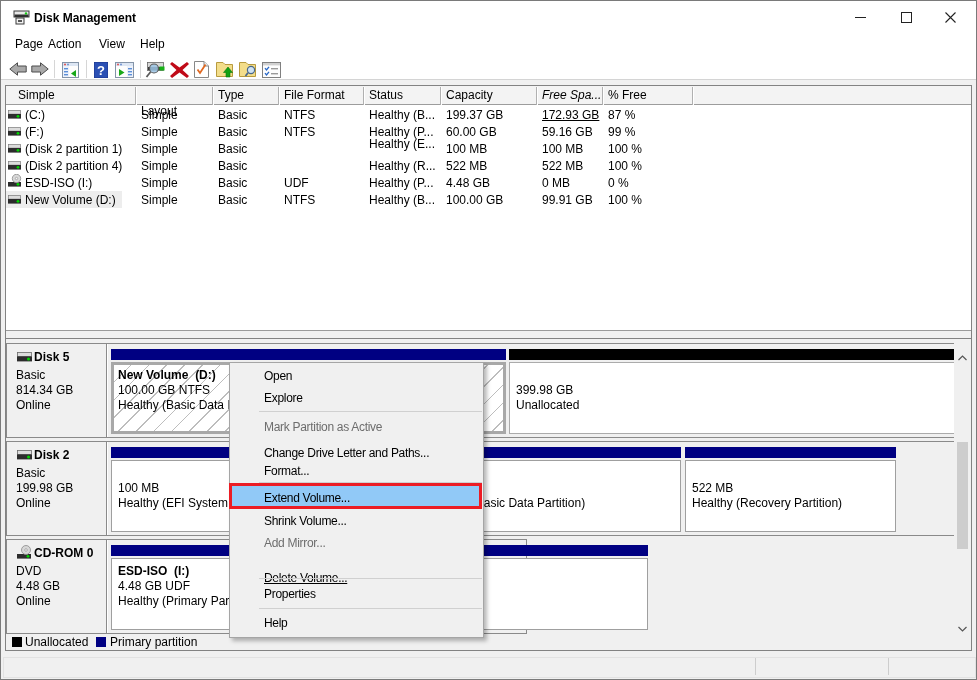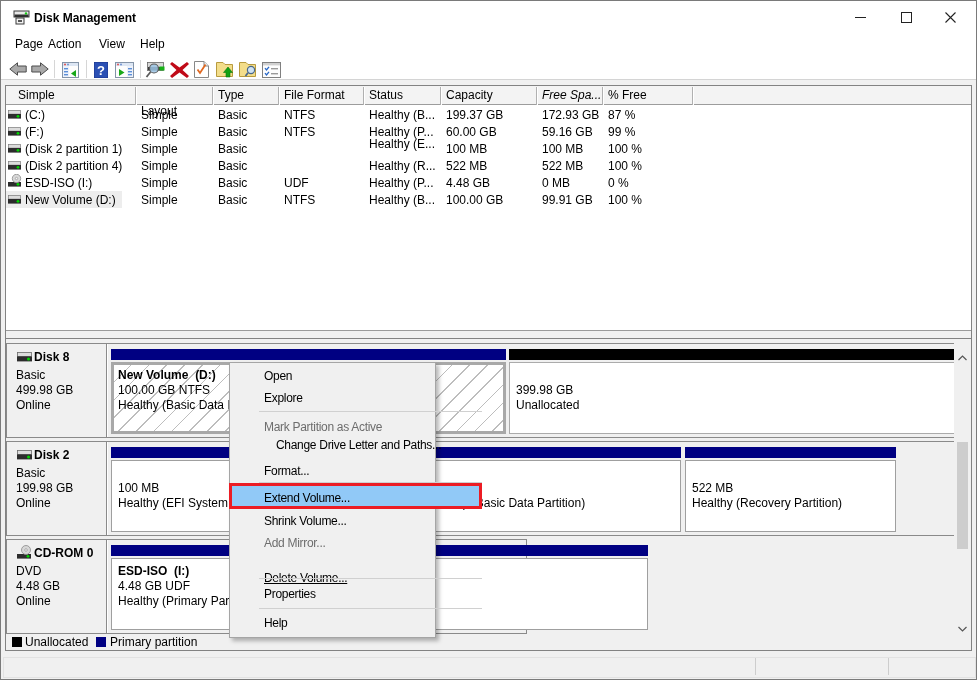--- a/index.html
+++ b/index.html
@@ -154,21 +154,21 @@
         <rect x="0.5" y="0.5" width="12" height="3.6" fill="#dcdcdc" stroke="#7a7a7a" stroke-width="0.7"></rect>
         <rect x="0" y="4" width="13" height="4.6" fill="#2c2c2c"></rect>
         <circle cx="10" cy="6.3" r="1.4" fill="#00d400"></circle>
       </svg>
     <div class="t ctr c1" style="top:28.5px;">(C:)</div>
       <div class="t ctr c2" style="top:28.5px;">Simple</div>
       <div class="t ctr c3" style="top:28.5px;">Basic</div>
       <div class="t ctr c4" style="top:28.5px;">NTFS</div>
       <div class="t ctr c5" style="top:28.5px;">Healthy (B...</div>
       <div class="t ctr c6" style="top:28.5px;">199.37 GB</div>
-      <div class="t ctr c7" style="top:28.5px;">172.93 GB</div>
+      <div class="t ctr c7" style="top:28.5px;text-decoration:underline;">172.93 GB</div>
       <div class="t ctr c8" style="top:28.5px;">87 %</div>
     <svg class="abs" style="left:2px;top:41px" width="13" height="9" viewBox="0 0 13 9">
         <rect x="0.5" y="0.5" width="12" height="3.6" fill="#dcdcdc" stroke="#7a7a7a" stroke-width="0.7"></rect>
         <rect x="0" y="4" width="13" height="4.6" fill="#2c2c2c"></rect>
         <circle cx="10" cy="6.3" r="1.4" fill="#00d400"></circle>
       </svg>
     <div class="t ctr c1" style="top:45.5px;">(F:)</div>
       <div class="t ctr c2" style="top:45.5px;">Simple</div>
       <div class="t ctr c3" style="top:45.5px;">Basic</div>
       <div class="t ctr c4" style="top:45.5px;">NTFS</div>
@@ -232,23 +232,23 @@
 
     <div class="abs" id="graph" style="left:-1px;top:252px;width:967px;height:312px;background:#f0f0f0;border-top:1px solid #828282;"></div>
     <div id="graphrows"></div>
 
     <div class="diskrow" style="top:257px;width:950px;">
       <svg class="abs" style="left:10px;top:8px" width="15" height="10" viewBox="0 0 15 10">
           <rect x="0.5" y="0.5" width="14" height="4" fill="#dcdcdc" stroke="#6a6a6a" stroke-width="0.8"></rect>
           <rect x="0" y="4.4" width="15" height="5" fill="#2c2c2c"></rect>
           <circle cx="11.5" cy="6.9" r="1.5" fill="#00d400"></circle>
         </svg>
-      <div class="lt1">Disk 8</div>
+      <div class="lt1">Disk 5</div>
       <div class="lt2">Basic</div>
-      <div class="lt3">499.98 GB</div>
+      <div class="lt3">814.34 GB</div>
       <div class="lt4">Online</div>
       <div class="lsep"></div>
       <div class="part" style="left:104px;width:395px;">
         <div class="pbar"></div>
         <div class="pbodysel"></div>
         <div class="pt1">New Volume&nbsp; (D:)</div>
         <div class="pt2">100.00 GB NTFS</div>
         <div class="pt3">Healthy (Basic Data Partition)</div>
       </div>
       <div class="part" style="left:502px;width:447px;">
@@ -326,26 +326,26 @@
           <path d="M0.5 1 L4.5 5 L8.5 1" stroke="#555" stroke-width="1.2" fill="none"></path>
         </svg>
     </div>
   </div>
 
   <div class="abs" style="left:0;top:650px;width:975px;height:28px;background:#f0f0f0;"></div>
   <div class="abs" style="left:2px;top:656px;width:971px;height:19px;background:#f0f0f0;border:1px solid #e2e2e2;"></div>
   <div class="abs" style="left:754px;top:657px;width:1px;height:17px;background:#cdcdcd;"></div>
   <div class="abs" style="left:887px;top:657px;width:1px;height:17px;background:#cdcdcd;"></div>
 
-  <div class="abs" id="ctxmenu" style="left:228px;top:361px;width:207px;height:276px;background:#f0f0f0;border:1px solid #a5a5a5;box-sizing:border-box;box-shadow:3px 3px 4px rgba(0,0,0,0.28);">
+  <div class="abs" id="ctxmenu" style="left:228px;top:361px;width:255px;height:276px;background:#f0f0f0;border:1px solid #a5a5a5;box-sizing:border-box;box-shadow:3px 3px 4px rgba(0,0,0,0.28);">
     <div class="mi" style="top:13px;">Open</div>
     <div class="mi" style="top:35px;">Explore</div>
     <div class="msep" style="top:48px;"></div>
     <div class="mi mgray" style="top:64px;">Mark Partition as Active</div>
-    <div class="mi" style="top:82px;margin-left:12px;">Change Drive Letter and Paths...</div>
+    <div class="mi" style="top:90px;">Change Drive Letter and Paths...</div>
     <div class="mi" style="top:108px;">Format...</div>
     <div class="msep" style="top:119px;"></div>
     <div class="abs" style="left:2px;top:123px;width:249px;height:20px;background:#91c9f7;"></div>
     <div class="mi" style="top:135px;">Extend Volume...</div>
     <div class="mi" style="top:158px;">Shrink Volume...</div>
     <div class="mi mgray" style="top:180px;">Add Mirror...</div>
     <div class="mi" style="top:215px;text-decoration:underline;">Delete Volume...</div>
     <div class="msep" style="top:215px;"></div>
     <div class="mi" style="top:231px;">Properties</div>
     <div class="msep" style="top:245px;"></div>

